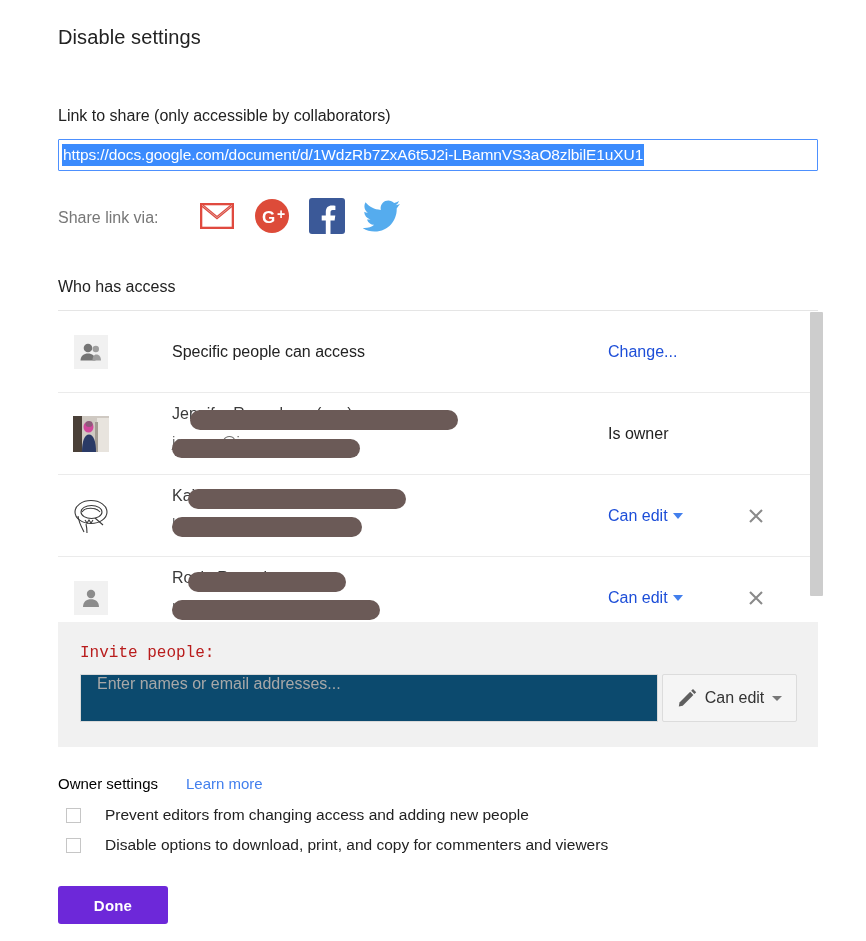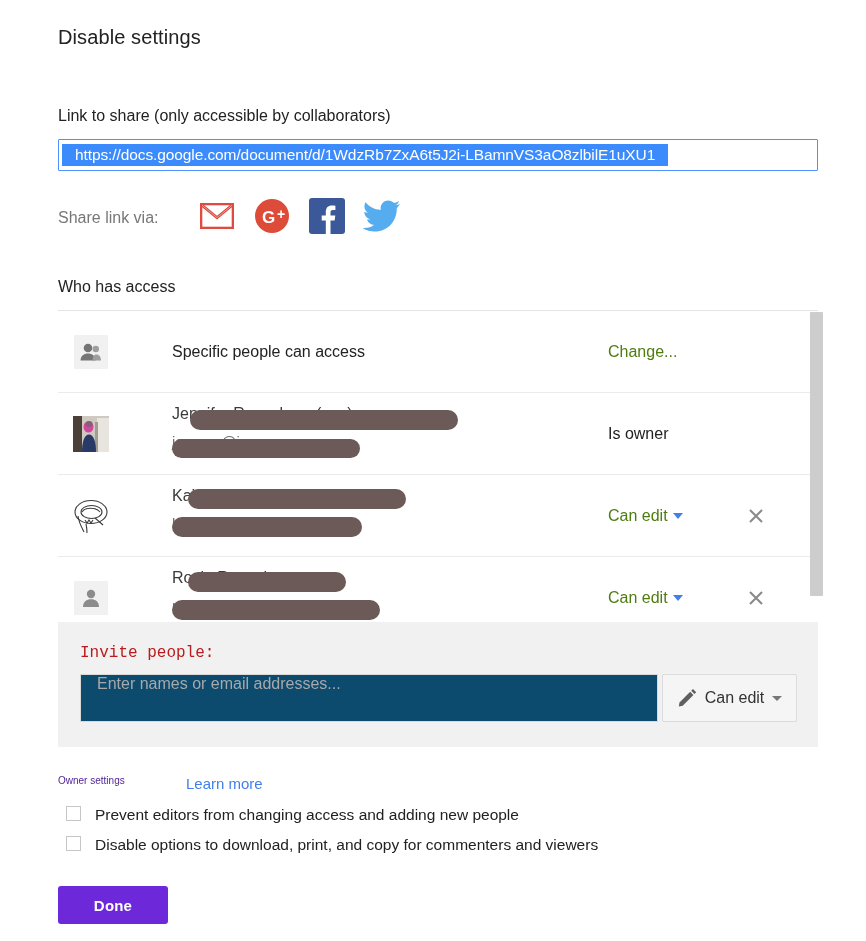--- a/index.html
+++ b/index.html
@@ -56,21 +56,21 @@
     overflow: hidden;
     display: flex;
     align-items: center;
   }
   .link-input-text {
     display: block;
     background: #3b8bfd;
     color: #ffffff;
     font-size: 15.5px;
     line-height: 22px;
-    padding: 0 13px;
+    padding: 0 1px;
     white-space: nowrap;
     margin-left: 3px;
     letter-spacing: -0.1px;
   }
 
   
   .share-via-label {
     position: absolute;
     left: 58px;
     top: 209px;
@@ -206,21 +206,21 @@
     align-items: center;
     position: relative;
     height: 100%;
   }
   .role-link {
     position: absolute;
     left: 0;
     top: 50%;
     transform: translateY(-50%);
     font-size: 16px;
-    color: #4d7c0f;
+    color: #1d4ed8;
     cursor: pointer;
     white-space: nowrap;
   }
   .role-static {
     position: absolute;
     left: 0;
     top: 50%;
     transform: translateY(-50%);
     font-size: 16px;
     color: #222222;
@@ -323,37 +323,38 @@
     border-left: 5px solid transparent;
     border-right: 5px solid transparent;
     border-top: 5px solid #777777;
   }
 
   
   .owner-label {
     position: absolute;
     left: 58px;
     top: 775px;
-    font-size: 10px;
-    color: #4c1d95;
+    font-size: 15px;
+    color: #000000;
   }
   .learn-more {
     position: absolute;
     left: 186px;
     top: 775px;
     font-size: 15px;
     color: #427fed;
     cursor: pointer;
   }
 
   .checkbox-row {
     position: absolute;
     left: 66px;
     display: flex;
-    gap: 14px;
+    align-items: center;
+    gap: 24px;
     cursor: pointer;
   }
   .checkbox-row.cb1 { top: 806px; }
   .checkbox-row.cb2 { top: 836px; }
   .checkbox-box {
     width: 15px;
     height: 15px;
     border: 1px solid #c6c6c6;
     background: #ffffff;
     box-sizing: border-box;

